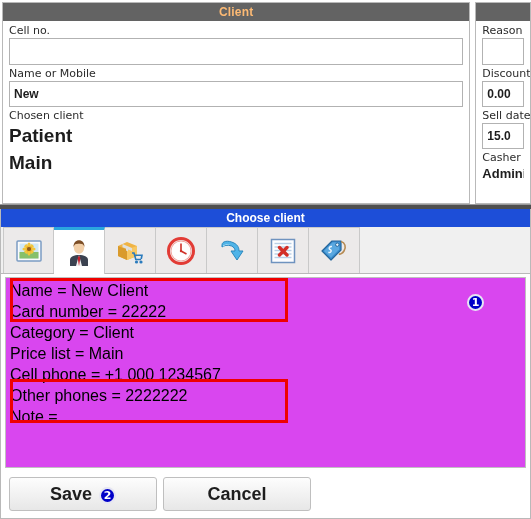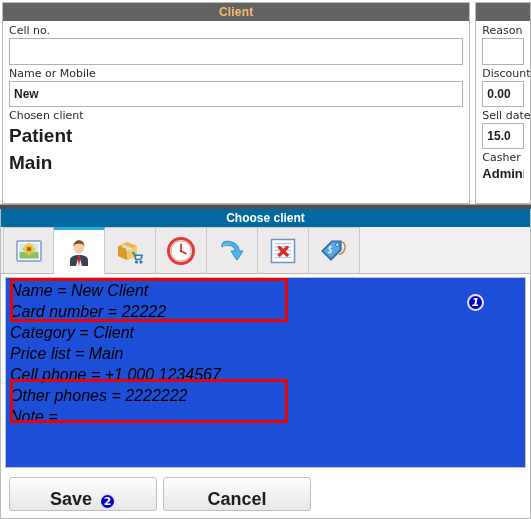--- a/index.html
+++ b/index.html
@@ -121,21 +121,21 @@
     background: #ffffff;
     border: 1px solid #b9b9b9;
     border-top: none;
     display: flex;
     flex-direction: column;
   }
 
   .chooser-title {
     height: 18px;
     line-height: 18px;
-    background: #0369a1;
+    background: #1d4ed8;
     color: #ffffff;
     font-size: 12px;
     font-weight: bold;
     text-align: center;
     flex: none;
   }
 
   
   .tabstrip {
     height: 47px;
@@ -164,24 +164,23 @@
     border-top: 3px solid #2ba6df;
     height: 47px;
   }
   .tab svg { display: block; }
 
   
   .detail-wrap {
     flex: 1;
     margin: 3px 4px 2px 4px;
     border: 1px solid #c0c0c0;
-    background: #1d4ed8;
+    background: #d946ef;
     position: relative;
     overflow: hidden;
-    font-style: italic;
   }
   .detail-list {
     position: absolute;
     left: 4px; top: 2px;
     width: 470px;
   }
   .detail-line {
     font-size: 16px;
     line-height: 21px;
     color: #000000;
@@ -228,21 +227,21 @@
     gap: 6px;
     background: #ffffff;
   }
   .btn {
     width: 148px;
     height: 34px;
     border: 1px solid #bfbfbf;
     border-radius: 3px;
     background: linear-gradient(to bottom, #fdfdfd 0%, #f2f2f2 50%, #e7e7e7 100%);
     display: flex;
-    align-items: flex-end;
+    align-items: center;
     justify-content: center;
     gap: 7px;
     font-size: 18px;
     font-weight: bold;
     color: #1d1d1d;
     cursor: pointer;
   }
   .btn .badge { margin-top: 2px; }
 </style>
 </head>

